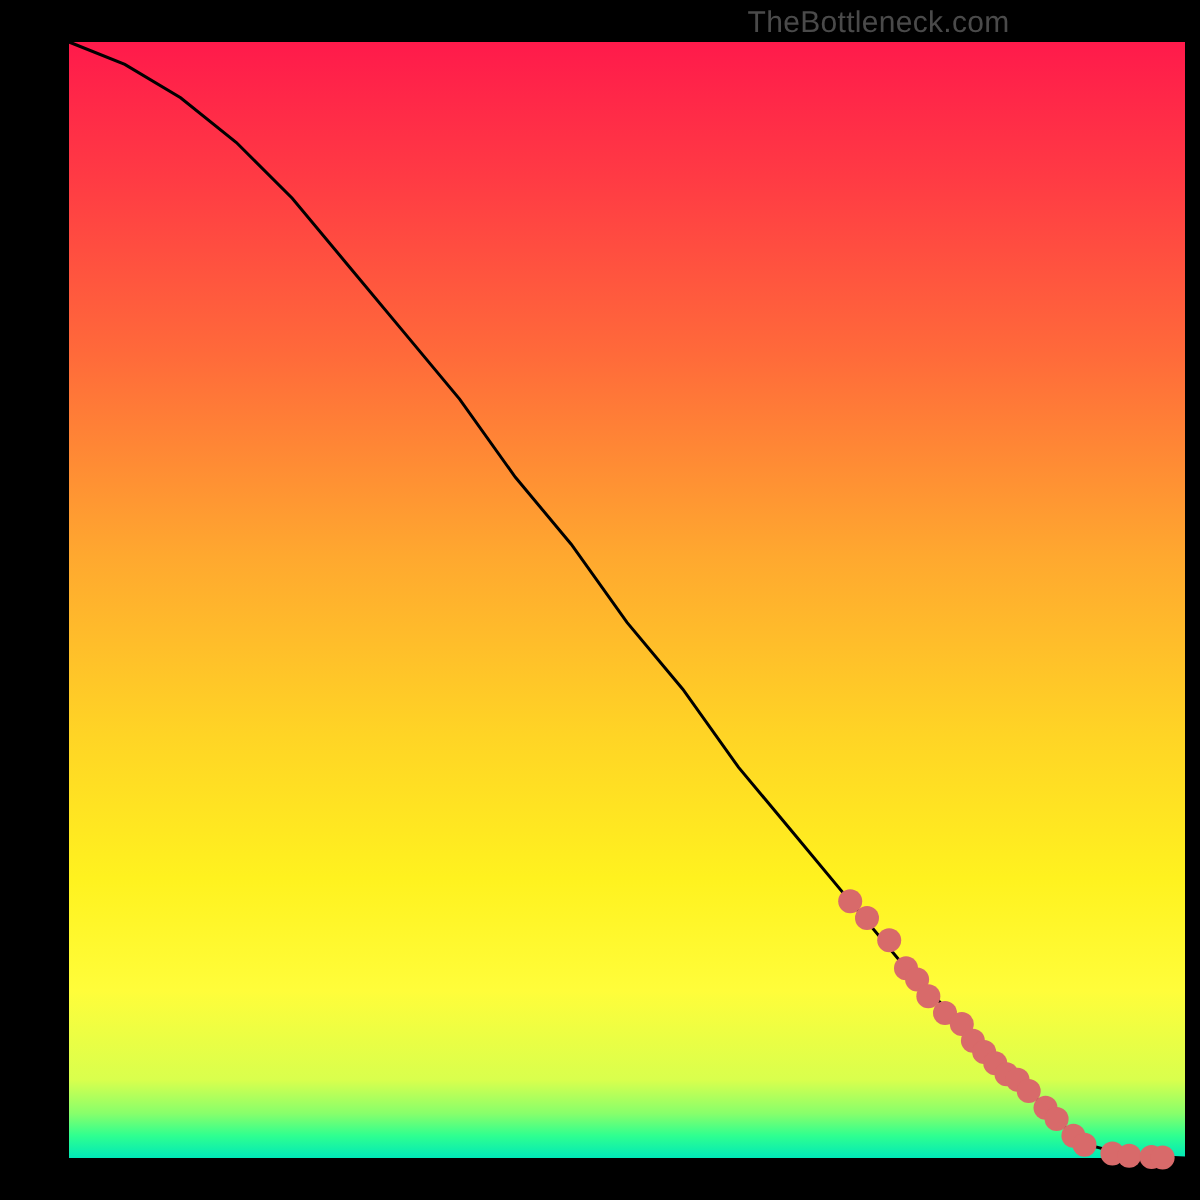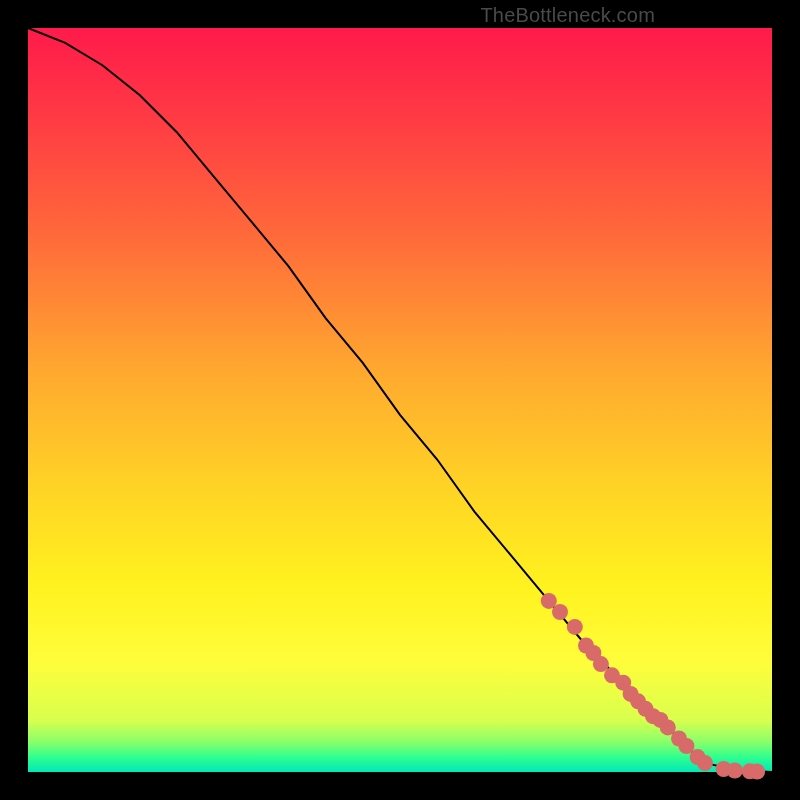--- a/index.html
+++ b/index.html
@@ -5,21 +5,21 @@
   html, body {
     margin: 0;
     padding: 0;
     width: 800px;
     height: 800px;
     background: #000;
     overflow: hidden;
   }
   .frame {
     position: absolute;
-    left: 0;
+    left: 18px;
     top: 0;
     width: 643px;
     height: 800px;
     background: #000;
     padding-left: 40px;
   }
   .plot {
     position: absolute;
     left: 28px;
     top: 28px;

